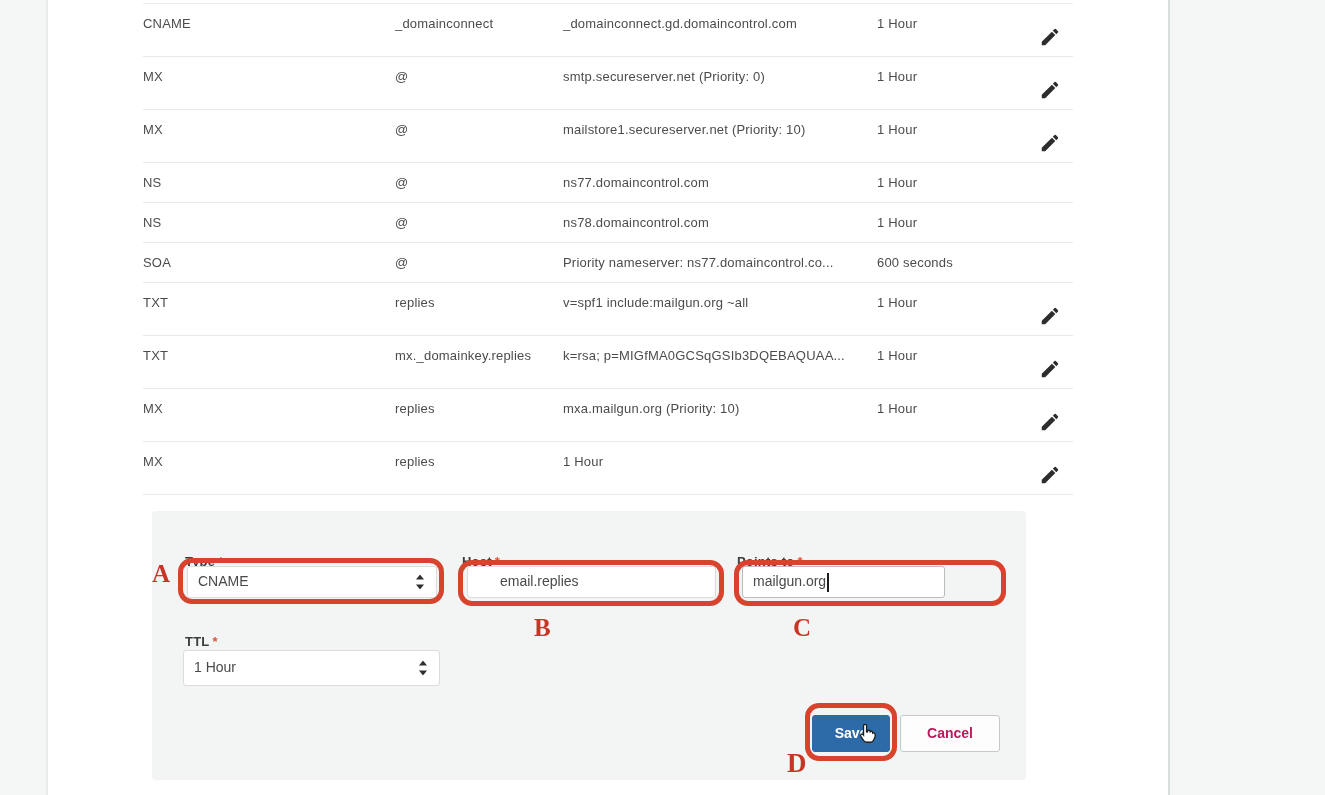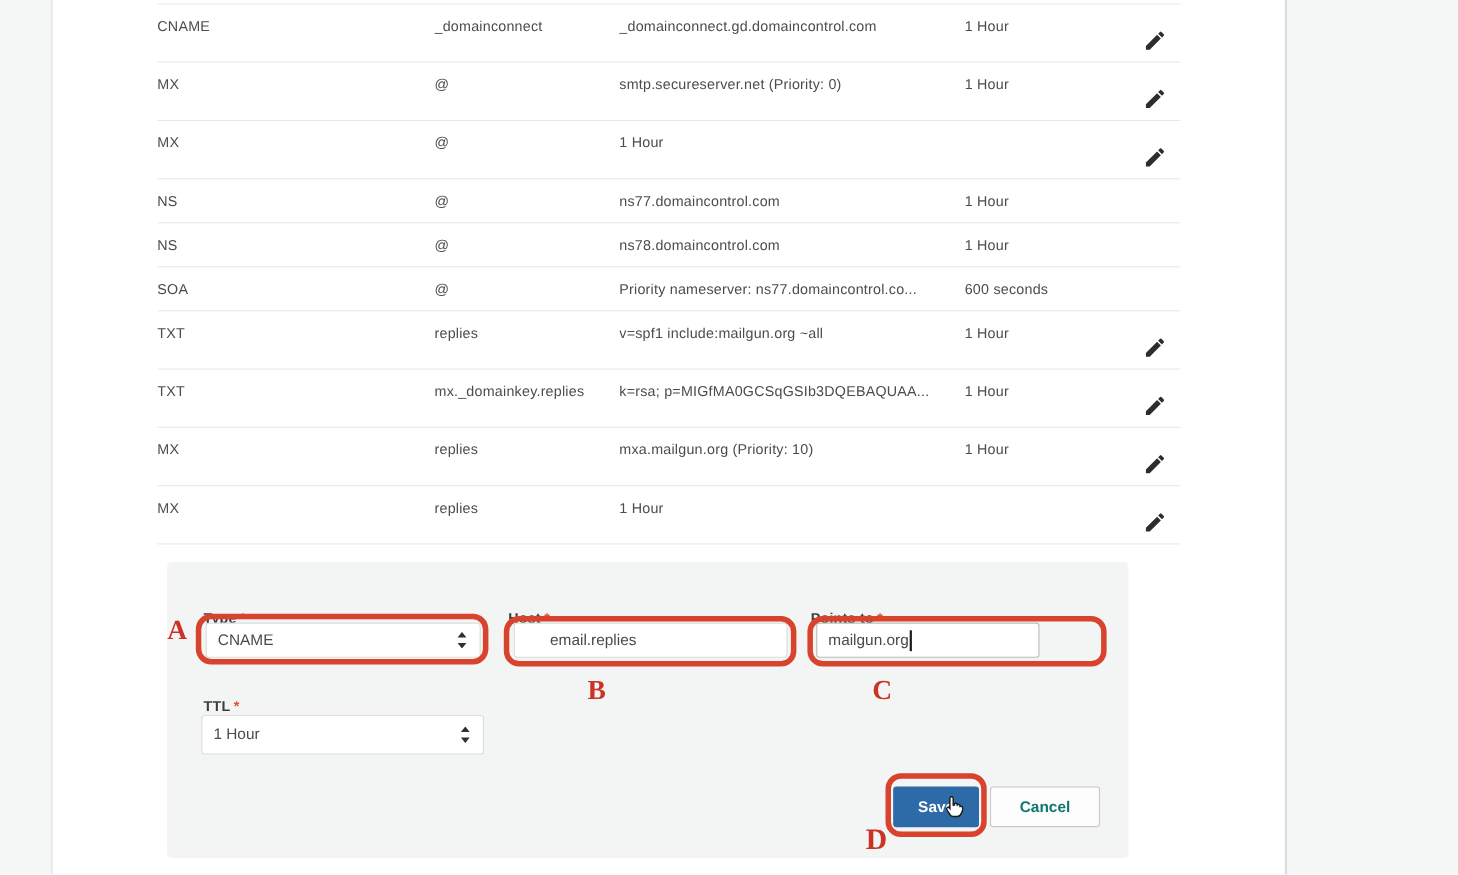--- a/index.html
+++ b/index.html
@@ -30,21 +30,21 @@
   .stepper { position:absolute; right:11px; top:50%; transform:translateY(-50%); }
   .stepper svg { display:block; }
   .caret { display:inline-block; width:2px; height:19px; background:#1b1b1b;
     vertical-align:middle; margin-left:1px; }
 
   .btn { position:absolute; border-radius:3px; font-size:14px; font-weight:bold;
     text-align:center; cursor:pointer; }
   .btn-save { left:660px; top:204px; width:78px; height:37px; background:#2d6ba8;
     color:#ffffff; border:1px solid #2d6ba8; line-height:35px; }
   .btn-cancel { left:748px; top:204px; width:100px; height:37px; background:#fdfdfd;
-    color:#0f766e; border:1px solid #c8c8c8; line-height:35px; }
+    color:#be185d; border:1px solid #c8c8c8; line-height:35px; }
 
   
   .ring { position:absolute; border:5px solid #d8432e; border-radius:14px; z-index:5; }
   .ring-type   { left:130px; top:558px; width:266px; height:46px; }
   .ring-host   { left:410px; top:560px; width:266px; height:46px; }
   .ring-points { left:686px; top:560px; width:272px; height:46px; }
   .ring-save   { left:757px; top:703px; width:92px;  height:58px; }
   .letter { position:absolute; z-index:6; font-family:"Liberation Serif", serif;
     font-weight:bold; color:#ca3425; font-size:25px; }
   .letter-a { left:104px; top:560px; }
@@ -79,20 +79,21 @@
     <div class="edit">
       <span><svg viewBox="0 0 24 24">
               <path d="M3 17.25V21h3.75L17.81 9.94l-3.75-3.75L3 17.25zM20.71 7.04c.39-.39.39-1.02 0-1.41l-2.34-2.34a.9959.9959 0 0 0-1.41 0l-1.83 1.83 3.75 3.75 1.83-1.83z"></path>
             </svg></span>
     </div>
   </div>
 
   <div class="row tall">
     <div class="cell">MX</div>
     <div class="cell">@</div>
+    <div class="cell">mailstore1.secureserver.net (Priority: 10)</div>
     <div class="cell">1 Hour</div>
     <div class="edit">
       <span><svg viewBox="0 0 24 24">
               <path d="M3 17.25V21h3.75L17.81 9.94l-3.75-3.75L3 17.25zM20.71 7.04c.39-.39.39-1.02 0-1.41l-2.34-2.34a.9959.9959 0 0 0-1.41 0l-1.83 1.83 3.75 3.75 1.83-1.83z"></path>
             </svg></span>
     </div>
   </div>
 
   <div class="row short">
     <div class="cell">NS</div>

